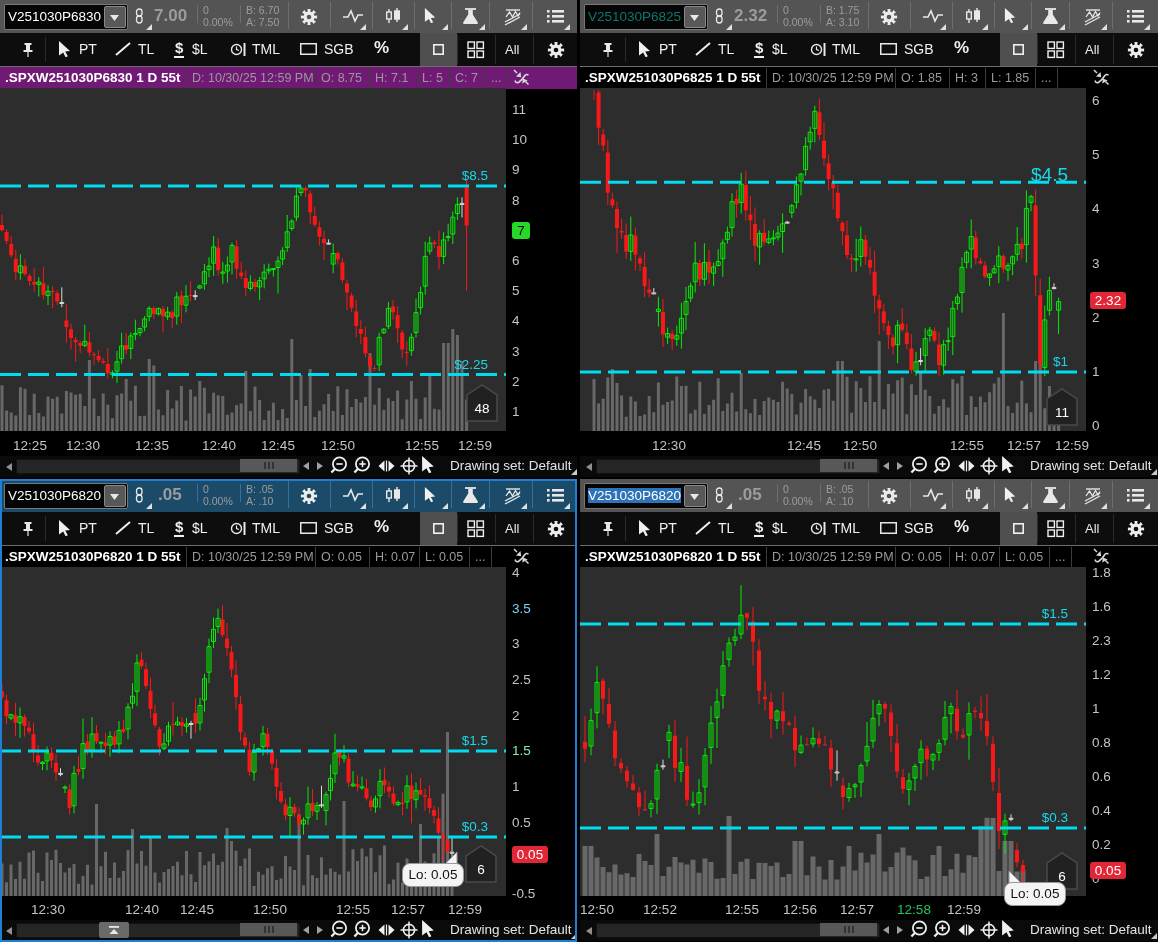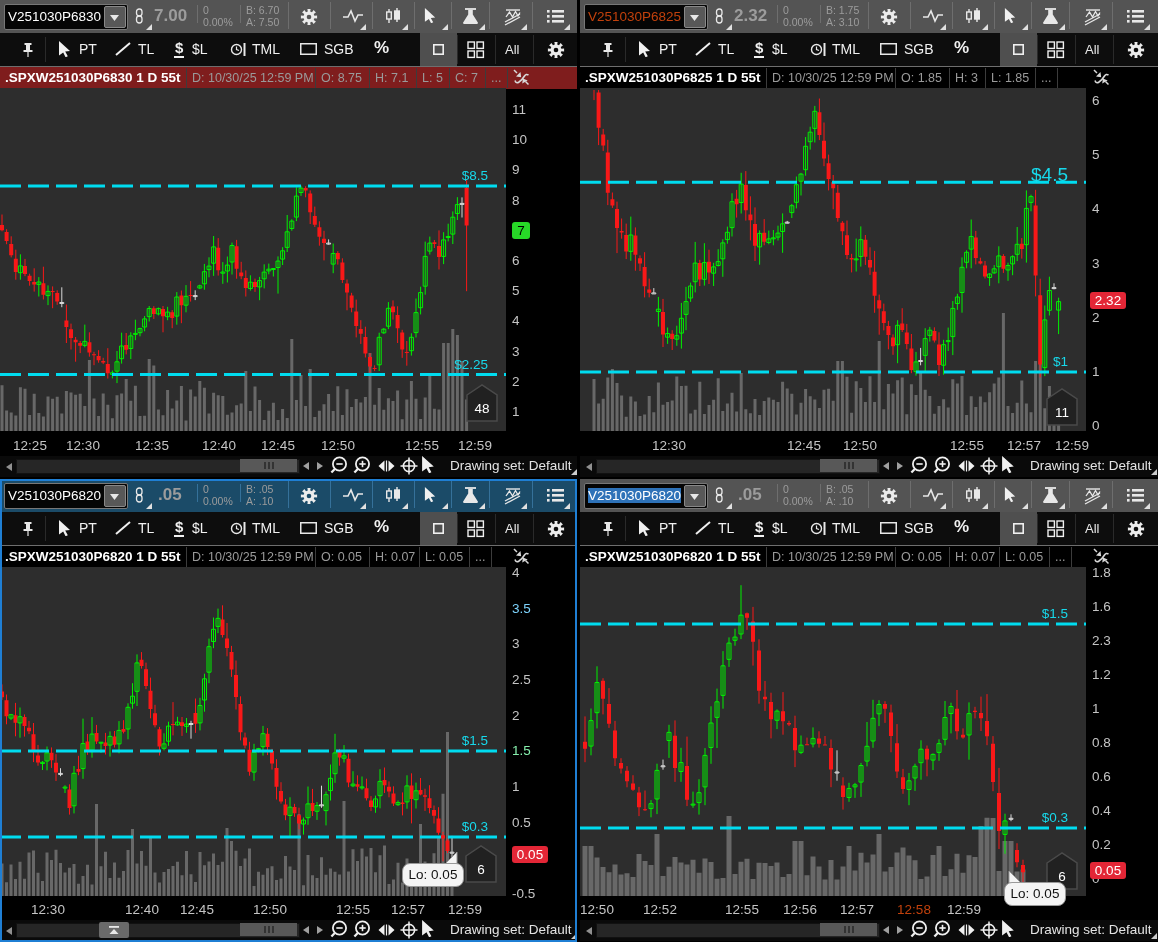--- a/index.html
+++ b/index.html
@@ -179,21 +179,21 @@
         <div style="position:absolute;left:495px;top:2px;width:1px;height:29px;background:#2a2a2a"></div>
         <div style="position:absolute;left:505px;top:9px;font-size:13px;color:#e8e8e8;white-space:nowrap;">All</div>
         <div style="position:absolute;left:533px;top:2px;width:1px;height:29px;background:#2a2a2a"></div>
         <div style="position:absolute;left:547px;top:8px">
           <svg width="18" height="18" viewBox="0 0 18 18">
             <polygon points="14.4,7.8 17.1,7.4 17.1,10.6 14.4,10.2 13.7,12.0 15.9,13.6 13.6,15.9 12.0,13.7 10.2,14.4 10.6,17.1 7.4,17.1 7.8,14.4 6.0,13.7 4.4,15.9 2.1,13.6 4.3,12.0 3.6,10.2 0.9,10.6 0.9,7.4 3.6,7.8 4.3,6.0 2.1,4.4 4.4,2.1 6.0,4.3 7.8,3.6 7.4,0.9 10.6,0.9 10.2,3.6 12.0,4.3 13.6,2.1 15.9,4.4 13.7,6.0" fill="#ececec"></polygon>
             <circle cx="9.0" cy="9.0" r="2.3" fill="#0d0d0d"></circle>
           </svg>
         </div>
       </div>
-      <div style="position:absolute;left:0;top:66px;width:100%;height:22px;background:#7f1d1d;border-top:1px solid #6e6e6e">
+      <div style="position:absolute;left:0;top:66px;width:100%;height:22px;background:#701a75;border-top:1px solid #6e6e6e">
         <div style="position:absolute;left:5px;top:3px;font-size:13.5px;font-weight:bold;color:#fff;white-space:nowrap">.SPXW251030P6830 1 D 55t</div>
         <div style="position:absolute;left:186px;top:1px;width:1px;height:20px;background:#3c3c3c"></div>
         <div style="position:absolute;left:192px;top:4px;font-size:12.5px;color:#9a9a9a;white-space:nowrap;">D: 10/30/25 12:59 PM</div>
         <div style="position:absolute;left:315px;top:1px;width:1px;height:20px;background:#3c3c3c"></div>
         <div style="position:absolute;left:321px;top:4px;font-size:12.5px;color:#9a9a9a;white-space:nowrap;">O: 8.75</div>
         <div style="position:absolute;left:369px;top:1px;width:1px;height:20px;background:#3c3c3c"></div>
         <div style="position:absolute;left:375px;top:4px;font-size:12.5px;color:#9a9a9a;white-space:nowrap;">H: 7.1</div>
         <div style="position:absolute;left:416px;top:1px;width:1px;height:20px;background:#3c3c3c"></div>
         <div style="position:absolute;left:422px;top:4px;font-size:12.5px;color:#9a9a9a;white-space:nowrap;">L: 5</div>
         <div style="position:absolute;left:449px;top:1px;width:1px;height:20px;background:#3c3c3c"></div>
@@ -309,21 +309,21 @@
         <div style="position:absolute;left:571px;top:13px">
           <svg width="6" height="6" viewBox="0 0 6 6">
             <polygon points="6,0 6,6 0,6" fill="#ccc"></polygon>
           </svg>
         </div>
       </div>
     </div>
     <div style="position:absolute;left:580px;top:0px;width:578px;height:477px;background:#000;overflow:hidden">
       <div style="position:absolute;left:0;top:0;width:100%;height:33px;background:#545454">
         <div style="position:absolute;left:4px;top:4px;width:122px;height:24px;background:#050505;border:1px solid #777;border-radius:2px">
-          <span style="position:absolute;left:3px;top:4px;font-size:13.5px;color:#c2410c;white-space:nowrap">V251030P6825</span>
+          <span style="position:absolute;left:3px;top:4px;font-size:13.5px;color:#0f766e;white-space:nowrap">V251030P6825</span>
           <div style="position:absolute;right:1px;top:1px;width:20px;height:20px;background:#585858;border:1px solid #888;border-radius:2px">
             <div style="position:absolute;left:5px;top:8px">
               <svg width="9" height="6" viewBox="0 0 9 6">
                 <polygon points="0,0 9,0 4.5,6" fill="#e8e8e8"></polygon>
               </svg>
             </div>
           </div>
         </div>
         <div style="position:absolute;left:134px;top:8px">
           <svg width="11" height="17" viewBox="0 0 11 17">
@@ -1160,21 +1160,21 @@
       </svg>
       <svg width="14" height="12" style="position:absolute;left:428px;top:392px;z-index:6">
         <polygon points="1,0 13,12 1,12" fill="#f4f4f4" stroke="#999" stroke-width="1"></polygon>
       </svg>
       <div style="position:absolute;left:424px;top:403px;width:60px;height:22px;background:#f4f4f4;border:1px solid #999;border-radius:8px;color:#111;font-size:13.5px;text-align:center;line-height:21px;z-index:7">Lo: 0.05</div>
       <div style="position:absolute;left:17px;top:423px;transform:translateX(-50%);font-size:13.5px;color:#c4c4c4;white-space:nowrap;">12:50</div>
       <div style="position:absolute;left:80px;top:423px;transform:translateX(-50%);font-size:13.5px;color:#c4c4c4;white-space:nowrap;">12:52</div>
       <div style="position:absolute;left:162px;top:423px;transform:translateX(-50%);font-size:13.5px;color:#c4c4c4;white-space:nowrap;">12:55</div>
       <div style="position:absolute;left:220px;top:423px;transform:translateX(-50%);font-size:13.5px;color:#c4c4c4;white-space:nowrap;">12:56</div>
       <div style="position:absolute;left:277px;top:423px;transform:translateX(-50%);font-size:13.5px;color:#c4c4c4;white-space:nowrap;">12:57</div>
-      <div style="position:absolute;left:334px;top:423px;transform:translateX(-50%);font-size:13.5px;color:#c2410c;white-space:nowrap;">12:58</div>
+      <div style="position:absolute;left:334px;top:423px;transform:translateX(-50%);font-size:13.5px;color:#22c55e;white-space:nowrap;">12:58</div>
       <div style="position:absolute;left:384px;top:423px;transform:translateX(-50%);font-size:13.5px;color:#c4c4c4;white-space:nowrap;">12:59</div>
       <div style="position:absolute;left:0;top:441px;width:100%;height:21px;background:#0a0a0a">
         <div style="position:absolute;left:6px;top:7px">
           <svg width="6" height="8" viewBox="0 0 6 8">
             <polygon points="6,0 6,8 0,4.0" fill="#909090"></polygon>
           </svg>
         </div>
         <div style="position:absolute;left:16px;top:3px;width:282px;height:13px;background:#262626;border:1px solid #111"></div>
         <div style="position:absolute;left:240px;top:3px;width:57px;height:13px;background:#585858">
           <div style="position:absolute;left:24px;top:3px;width:1.5px;height:7px;background:#333"></div>

